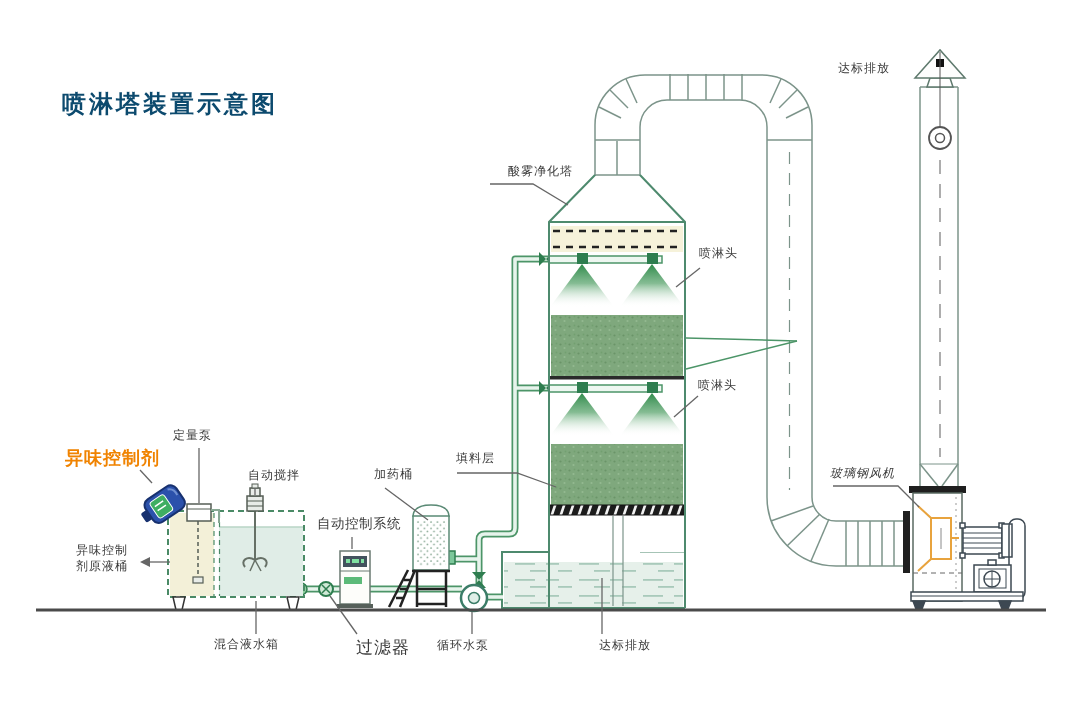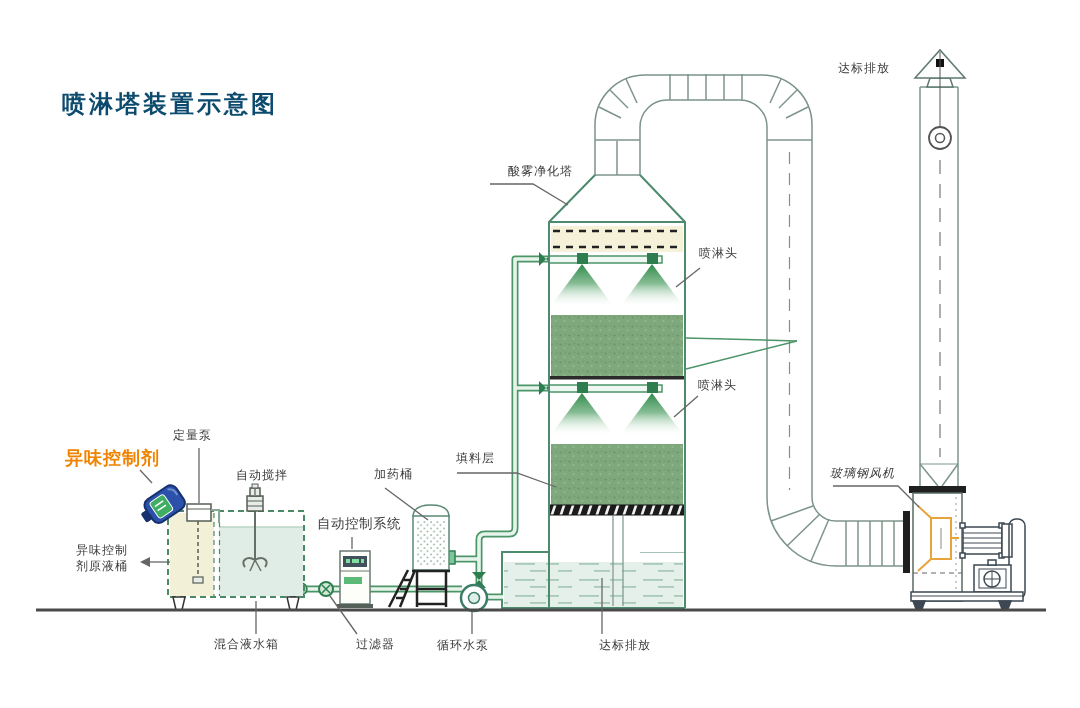--- a/index.html
+++ b/index.html
@@ -310,25 +310,25 @@
 
 <div class="lbl lbl-title" style="left:62px;top:88px;">喷淋塔装置示意图</div>
 <div class="lbl" style="left:508px;top:163px;">酸雾净化塔</div>
 <div class="lbl" style="left:699px;top:245px;">喷淋头</div>
 <div class="lbl" style="left:698px;top:377px;">喷淋头</div>
 <div class="lbl" style="left:838px;top:60px;">达标排放</div>
 <div class="lbl" style="left:456px;top:450px;">填料层</div>
 <div class="lbl" style="left:830px;top:465px;font-style:italic;">玻璃钢风机</div>
 <div class="lbl" style="left:173px;top:427px;">定量泵</div>
 <div class="lbl lbl-orange" style="left:65px;top:446px;">异味控制剂</div>
-<div class="lbl" style="left:236px;top:467px;">自动搅拌</div>
+<div class="lbl" style="left:248px;top:467px;">自动搅拌</div>
 <div class="lbl" style="left:374px;top:466px;">加药桶</div>
 <div class="lbl lbl-small" style="left:317px;top:515px;">自动控制系统</div>
 <div class="lbl lbl-two" style="left:62px;top:543px;">
   <span>异味控制</span><br>
   <span>剂原液桶</span>
 </div>
 <div class="lbl" style="left:214px;top:636px;">混合液水箱</div>
-<div class="lbl" style="left:356px;top:636px;font-size:12px;">过滤器</div>
+<div class="lbl" style="left:356px;top:636px;font-size:17px;">过滤器</div>
 <div class="lbl" style="left:437px;top:637px;">循环水泵</div>
 <div class="lbl" style="left:599px;top:637px;">达标排放</div>
 
 </div>
 
 </body></html>

